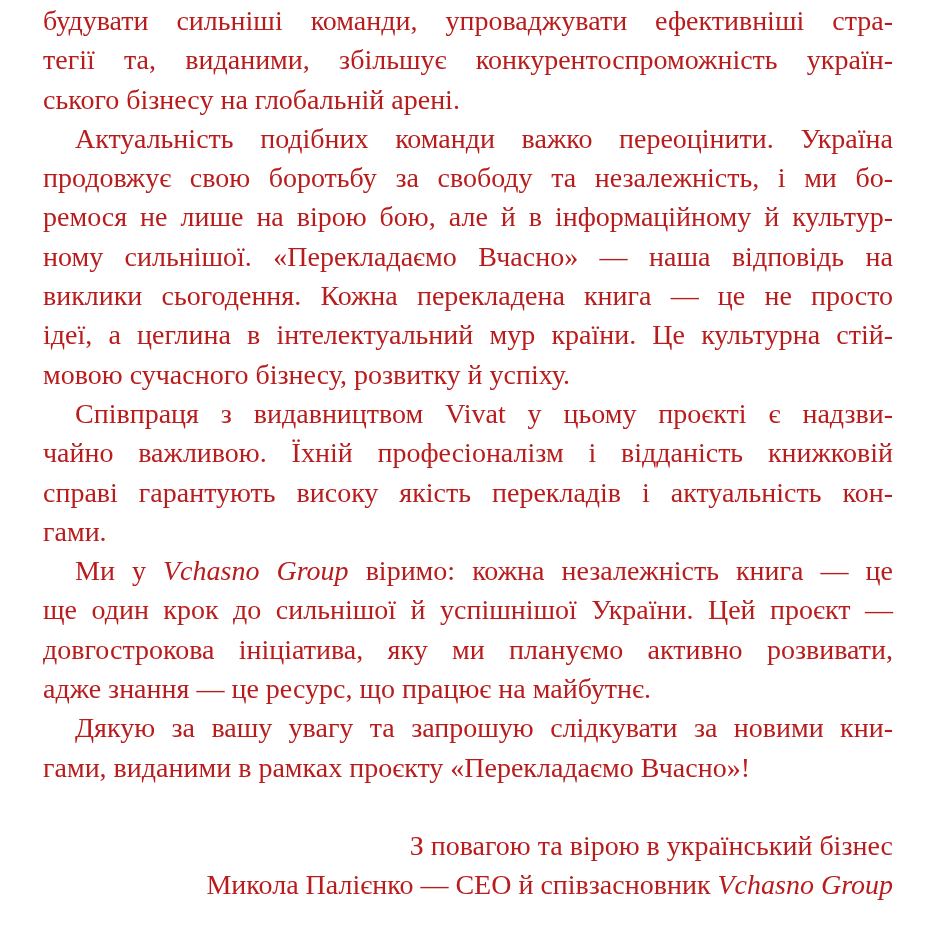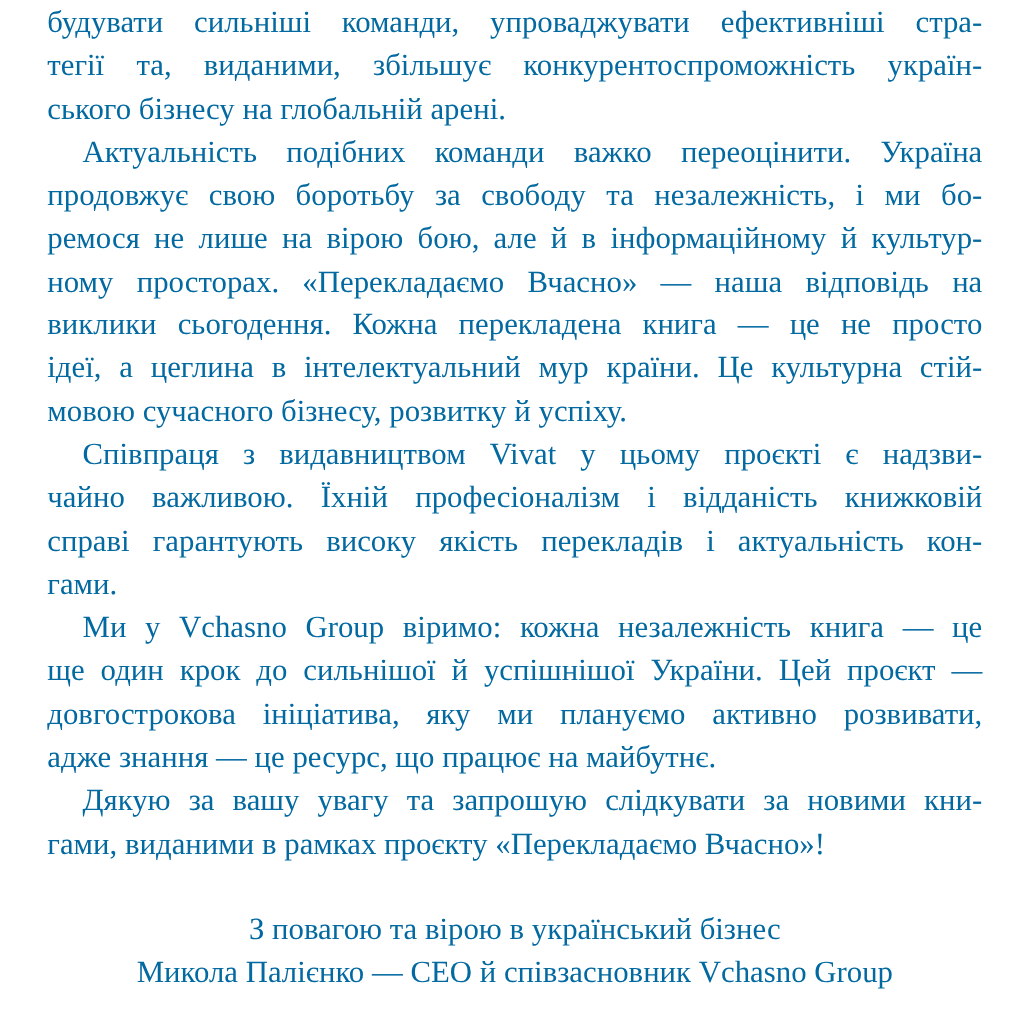--- a/index.html
+++ b/index.html
@@ -10,54 +10,55 @@
   .page {
     position: relative;
     width: 937px;
     height: 937px;
     box-sizing: border-box;
     padding: 1px 44px 0 43px;
     background: #ffffff;
     font-family: "Liberation Serif", "DejaVu Serif", serif;
     font-size: 28px;
     line-height: 39.3px;
-    color: #0369a1;
+    color: #b91c1c;
     overflow: hidden;
   }
   .body-text .line {
     text-align: justify;
     text-align-last: justify;
   }
   .body-text .line.last {
     text-align-last: left;
   }
   .line.indent {
     text-indent: 32px;
   }
   .signature {
     margin-top: 39px;
   }
   .signature .line {
-    text-align: center;
+    text-align: right;
   }
   .seg.i {
+    font-style: italic;
   }
 </style>
 </head>
 <body>
 
 <div class="page">
   <main class="body-text" id="body-text">
       <div class="line"><span class="seg">будувати сильніші команди, упроваджувати ефективніші стра-</span></div>
       <div class="line"><span class="seg">тегії та, виданими, збільшує конкурентоспроможність україн-</span></div>
       <div class="line last"><span class="seg">ського бізнесу на глобальній арені.</span></div>
       <div class="line indent"><span class="seg">Актуальність подібних команди важко переоцінити. Україна</span></div>
       <div class="line"><span class="seg">продовжує свою боротьбу за свободу та незалежність, і ми бо-</span></div>
       <div class="line"><span class="seg">ремося не лише на вірою бою, але й в інформаційному й культур-</span></div>
-      <div class="line"><span class="seg">ному просторах. «Перекладаємо Вчасно» — наша відповідь на</span></div>
+      <div class="line"><span class="seg">ному сильнішої. «Перекладаємо Вчасно» — наша відповідь на</span></div>
       <div class="line"><span class="seg">виклики сьогодення. Кожна перекладена книга — це не просто</span></div>
       <div class="line"><span class="seg">ідеї, а цеглина в інтелектуальний мур країни. Це культурна стій-</span></div>
       <div class="line last"><span class="seg">мовою сучасного бізнесу, розвитку й успіху.</span></div>
       <div class="line indent"><span class="seg">Співпраця з видавництвом Vivat у цьому проєкті є надзви-</span></div>
       <div class="line"><span class="seg">чайно важливою. Їхній професіоналізм і відданість книжковій</span></div>
       <div class="line"><span class="seg">справі гарантують високу якість перекладів і актуальність кон-</span></div>
       <div class="line last"><span class="seg">гами.</span></div>
       <div class="line indent"><span class="seg">Ми у </span><span class="seg i">Vchasno Group</span><span class="seg"> віримо: кожна незалежність книга — це</span></div>
       <div class="line"><span class="seg">ще один крок до сильнішої й успішнішої України. Цей проєкт —</span></div>
       <div class="line"><span class="seg">довгострокова ініціатива, яку ми плануємо активно розвивати,</span></div>

